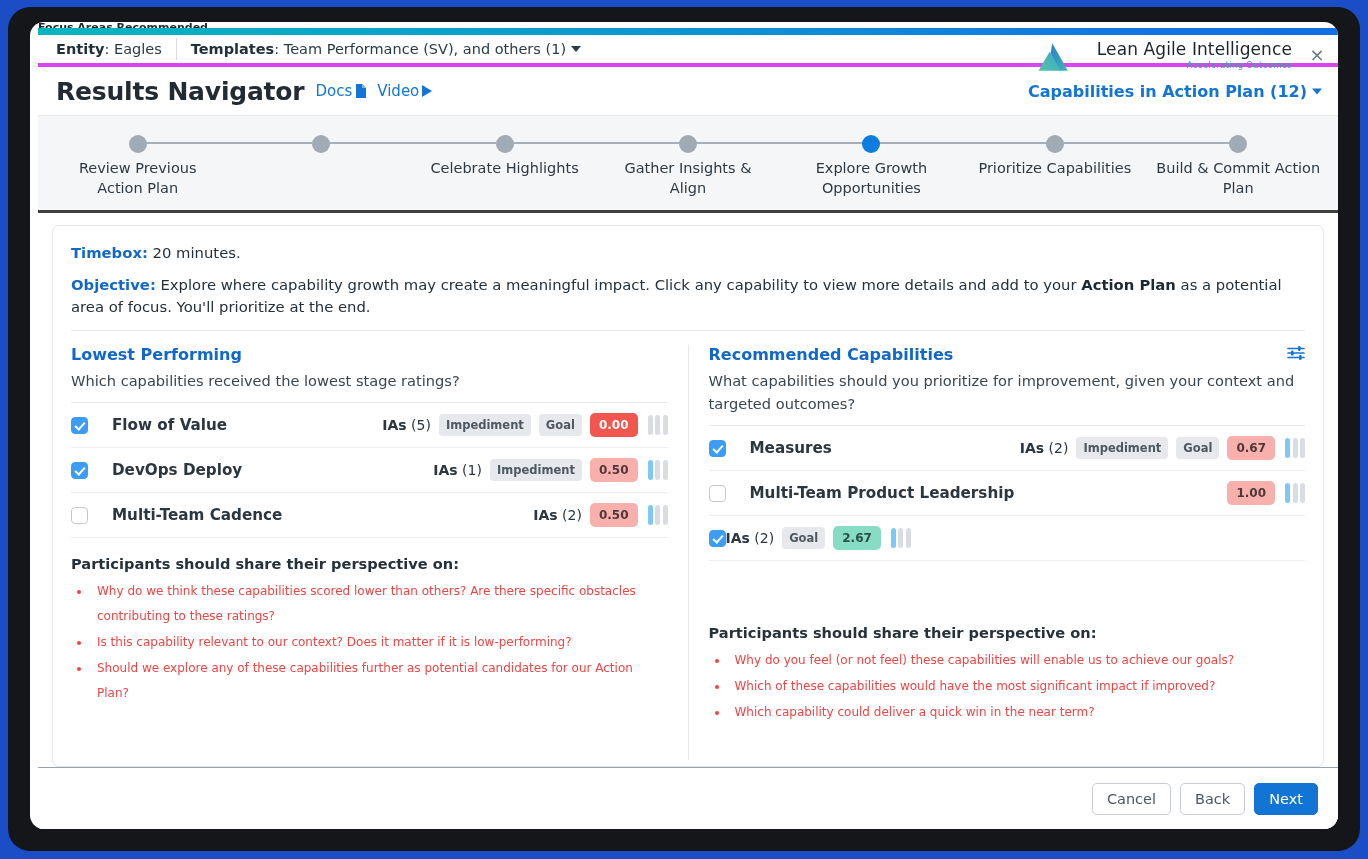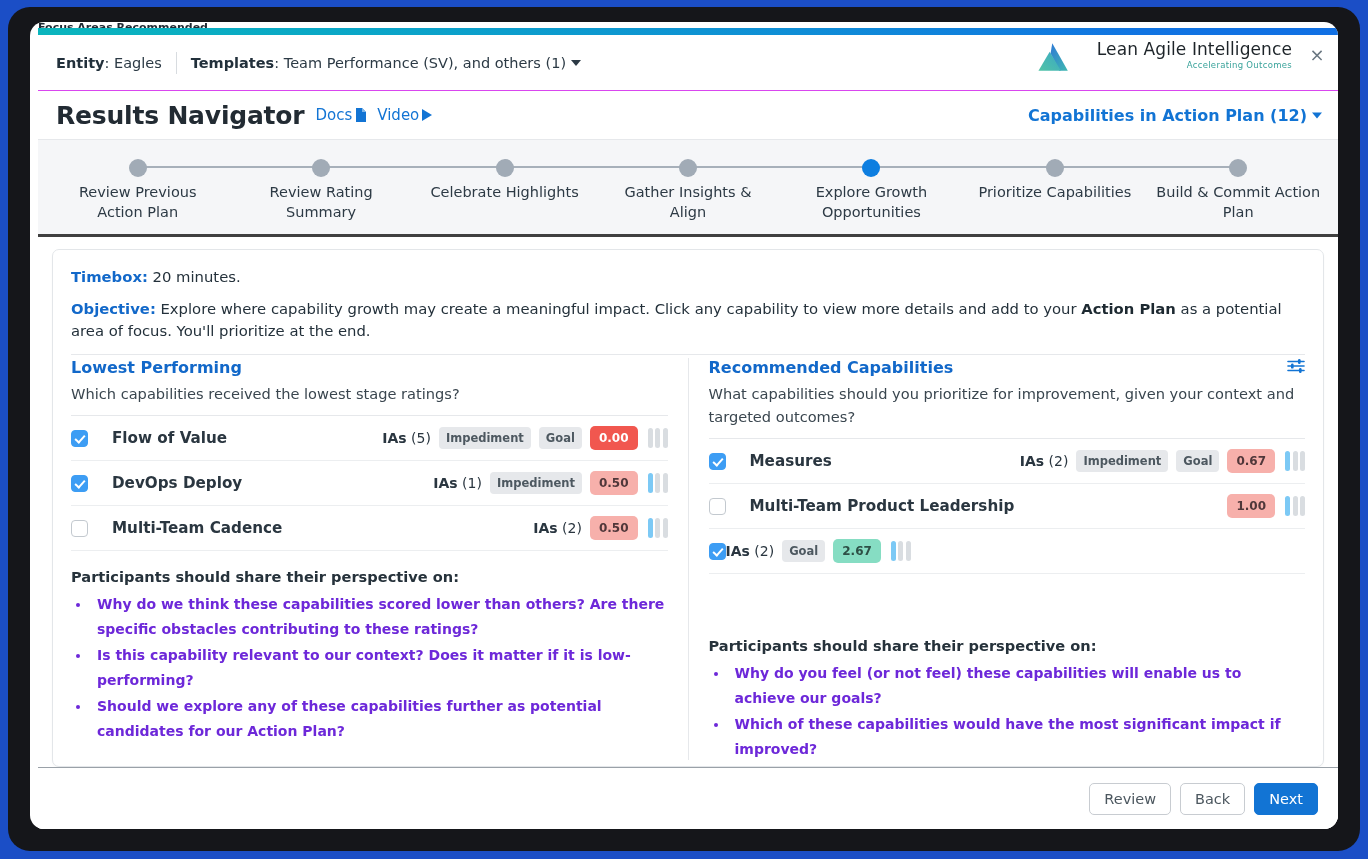--- a/index.html
+++ b/index.html
@@ -43,24 +43,24 @@
     background: linear-gradient(90deg, #0bb5bd 0%, #0aa8c6 22%, #0f8ed6 58%, #1174e2 85%, #1170e4 100%);
   }
   
   #modal {
     position: absolute; left: 8px; top: 13px; right: 0px; bottom: 0px;
     background: #ffffff;
     display: flex; flex-direction: column;
   }
   
   #context-bar {
-    height: 56px; flex: none;
+    height: 32px; flex: none;
     display: flex; align-items: center;
     padding: 0 14px 0 18px;
-    border-bottom: 1px solid #d946ef;
+    border-bottom: 4px solid #d946ef;
     position: relative;
   }
   .ctx-seg { font-size: 14.5px; color: #2c3a45; white-space: nowrap; }
   .ctx-seg b { font-weight: 700; color: #22303b; }
   .ctx-divider {
     width: 1px; height: 22px; background: #d8dce0; margin: 0 14px;
   }
   .caret-down {
     display: inline-block; width: 0; height: 0; margin-left: 5px;
     border-left: 5px solid transparent; border-right: 5px solid transparent;
@@ -139,21 +139,21 @@
     padding: 16px 18px 6px 18px;
     box-shadow: 0 1px 2px rgba(0,0,0,.03);
     display: flex; flex-direction: column;
     overflow: hidden;
   }
   #intro { flex: none; padding-bottom: 12px; border-bottom: 1px solid #e6e8eb; }
   .intro-line { font-size: 14.8px; color: #24313b; line-height: 22px; }
   .intro-line + .intro-line { margin-top: 10px; }
   .intro-key { color: #1268c9; font-weight: 700; }
   .intro-line b { font-weight: 700; color: #1d2931; }
-  #panels { display: flex; flex: 1 1 auto; margin-top: 3px; overflow: hidden; }
+  #panels { display: flex; flex: 1 1 auto; margin-top: 14px; overflow: hidden; }
   .panel { flex: 1 1 0; min-width: 0; display: flex; flex-direction: column; }
   #panel-left { padding-right: 20px; border-right: 1px solid #e6e8eb; }
   #panel-right { padding-left: 20px; }
   .panel-head { position: relative; flex: none; }
   .panel-title { font-size: 16px; font-weight: 700; color: #1268c9; }
   .panel-sub { font-size: 14.6px; color: #3a464f; line-height: 23px; margin-top: 5px; }
   .filter-icon-btn { position: absolute; right: 0; top: 0; width: 18px; height: 16px; cursor: pointer; }
   .cap-list { flex: none; margin-top: 10px; border-top: 1px solid #e6e8eb; }
   .cap-row {
     display: flex; align-items: center; height: 45px;
@@ -184,22 +184,22 @@
   .score.red-dark { background: #f1574f; color: #fff; }
   .score.red-light { background: #f7b0ab; color: #50373a; }
   .score.green { background: #86ddc3; color: #2d4f45; }
   .bars { display: flex; gap: 2.5px; flex: none; margin-left: 2px; }
   .bar { width: 5px; height: 20px; border-radius: 3px; background: #d9dde1; }
   .bar.on { background: #7cc9f5; }
   .prompt-block { flex: none; margin-top: auto; padding-bottom: 10px; }
   .prompt-title { font-size: 14.6px; font-weight: 700; color: #26323b; }
   .prompt-block ul { margin: 7px 0 0 20px; }
   .prompt-block li {
-    font-size: 14px; color: #6d28d9; line-height: 25px;
-    padding-left: 6px; margin-top: 1px; font-weight: bold;
+    font-size: 12px; color: #ef4444; line-height: 25px;
+    padding-left: 6px; margin-top: 1px;
   }
   #panel-left .prompt-block { margin-top: 17px; }
   #panel-right .prompt-block { margin-top: 63px; }
   
   #footer {
     flex: none; height: 62px;
     border-top: 1px solid #9aa1a8;
     display: flex; align-items: center; justify-content: flex-end;
     padding: 0 20px; gap: 9px; background: #fff;
   }
@@ -280,21 +280,20 @@
                 <div class="step-dot"></div>
               </div>
               <div class="step-label">Review Previous Action Plan</div>
             </div>
             <div class="step">
               <div class="step-dotrow">
                 <div class="step-line" style="left: 0px; right: 50%;"></div>
                 <div class="step-line" style="left: 50%; right: 0px;"></div>
                 <div class="step-dot"></div>
               </div>
-              <div class="step-label">Review Rating Summary</div>
             </div>
             <div class="step">
               <div class="step-dotrow">
                 <div class="step-line" style="left: 0px; right: 50%;"></div>
                 <div class="step-line" style="left: 50%; right: 0px;"></div>
                 <div class="step-dot"></div>
               </div>
               <div class="step-label">Celebrate Highlights</div>
             </div>
             <div class="step">
@@ -472,21 +471,21 @@
                       <li>Which capability could deliver a quick win in the near term?</li>
                     </ul>
                 </div>
               </div>
 
             </div>
           </div>
         </div>
 
         <div id="footer">
-          <button class="btn">Review</button>
+          <button class="btn">Cancel</button>
           <button class="btn">Back</button>
           <button class="btn primary">Next</button>
         </div>
 
       </div>
     </div>
   </div>
 </div>
 
 </body></html>

